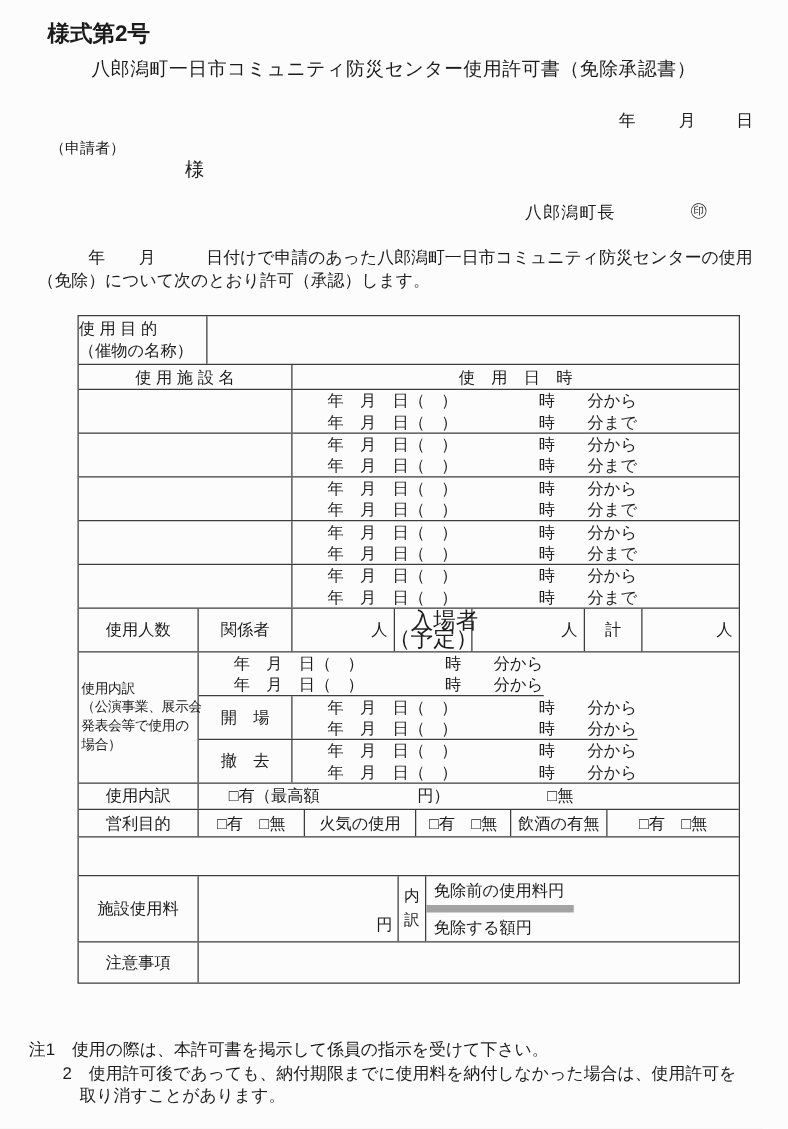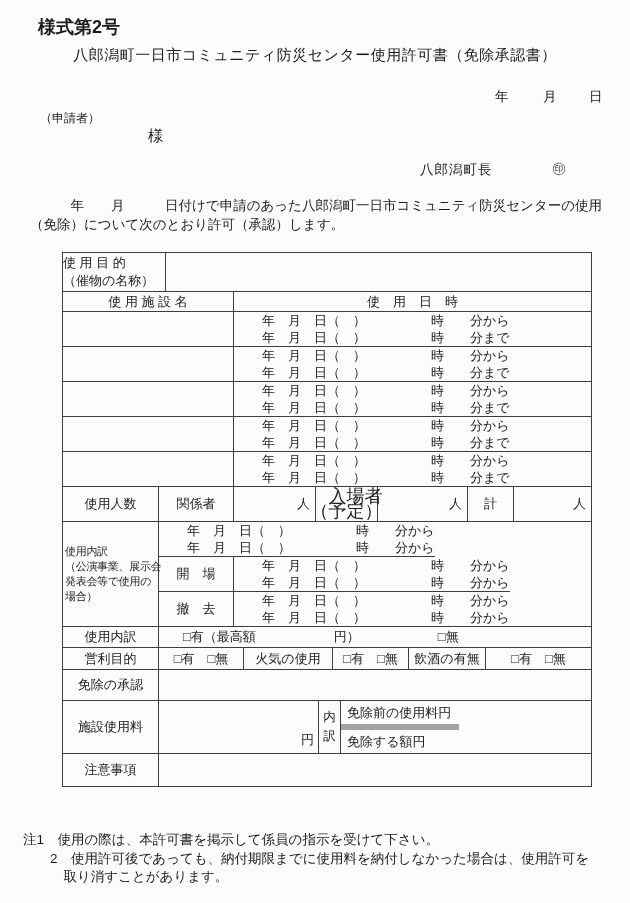--- a/index.html
+++ b/index.html
@@ -183,21 +183,20 @@
       <div class="td w96 center">営利目的</div>
       <div class="td w85 center pre">□有　□無</div>
       <div class="td w89 center">火気の使用</div>
       <div class="td w76 center pre">□有　□無</div>
       <div class="td w77 center">飲酒の有無</div>
       <div class="td flex1 center pre">□有　□無</div>
     </div>
 
 
     <div class="tr h30">
-      <div class="td w96 center">免除の承認</div>
       <div class="td flex1"></div>
     </div>
 
     <div class="tr h52">
       <div class="td w96 center">施設使用料</div>
       <div class="td w160 yencell">
         <span>円</span>
       </div>
       <div class="td w22 center small2">内
 訳</div>

